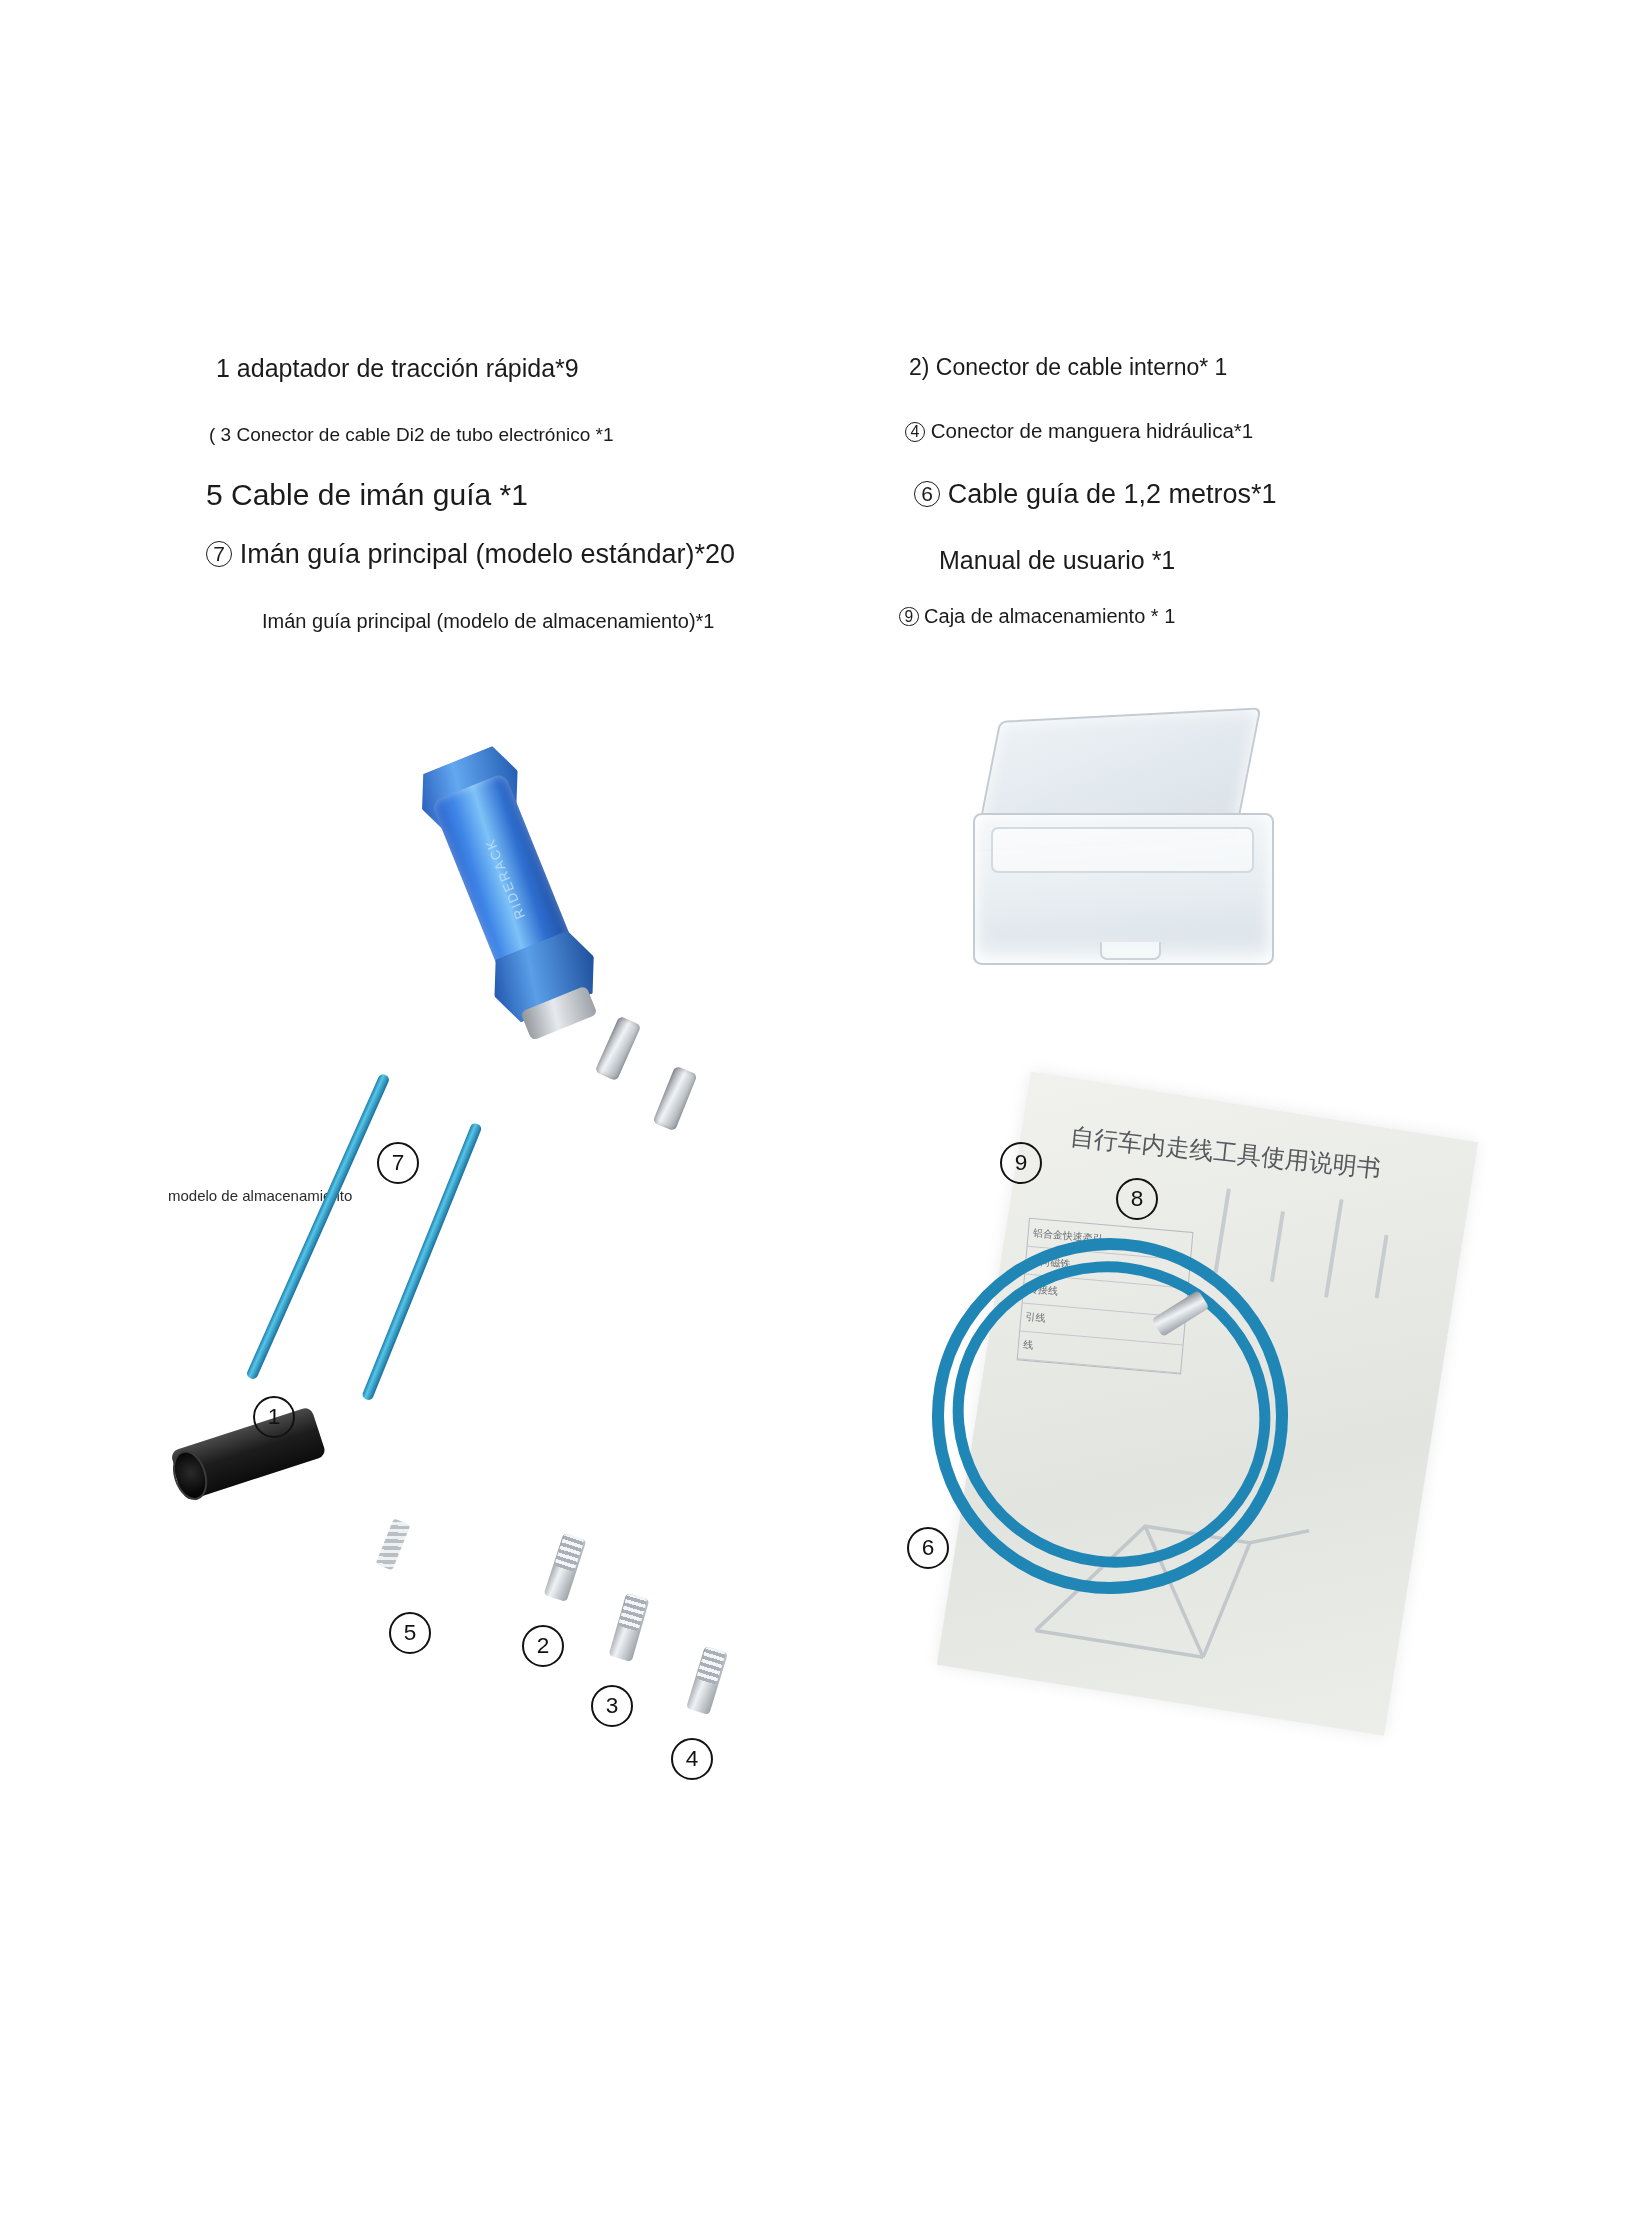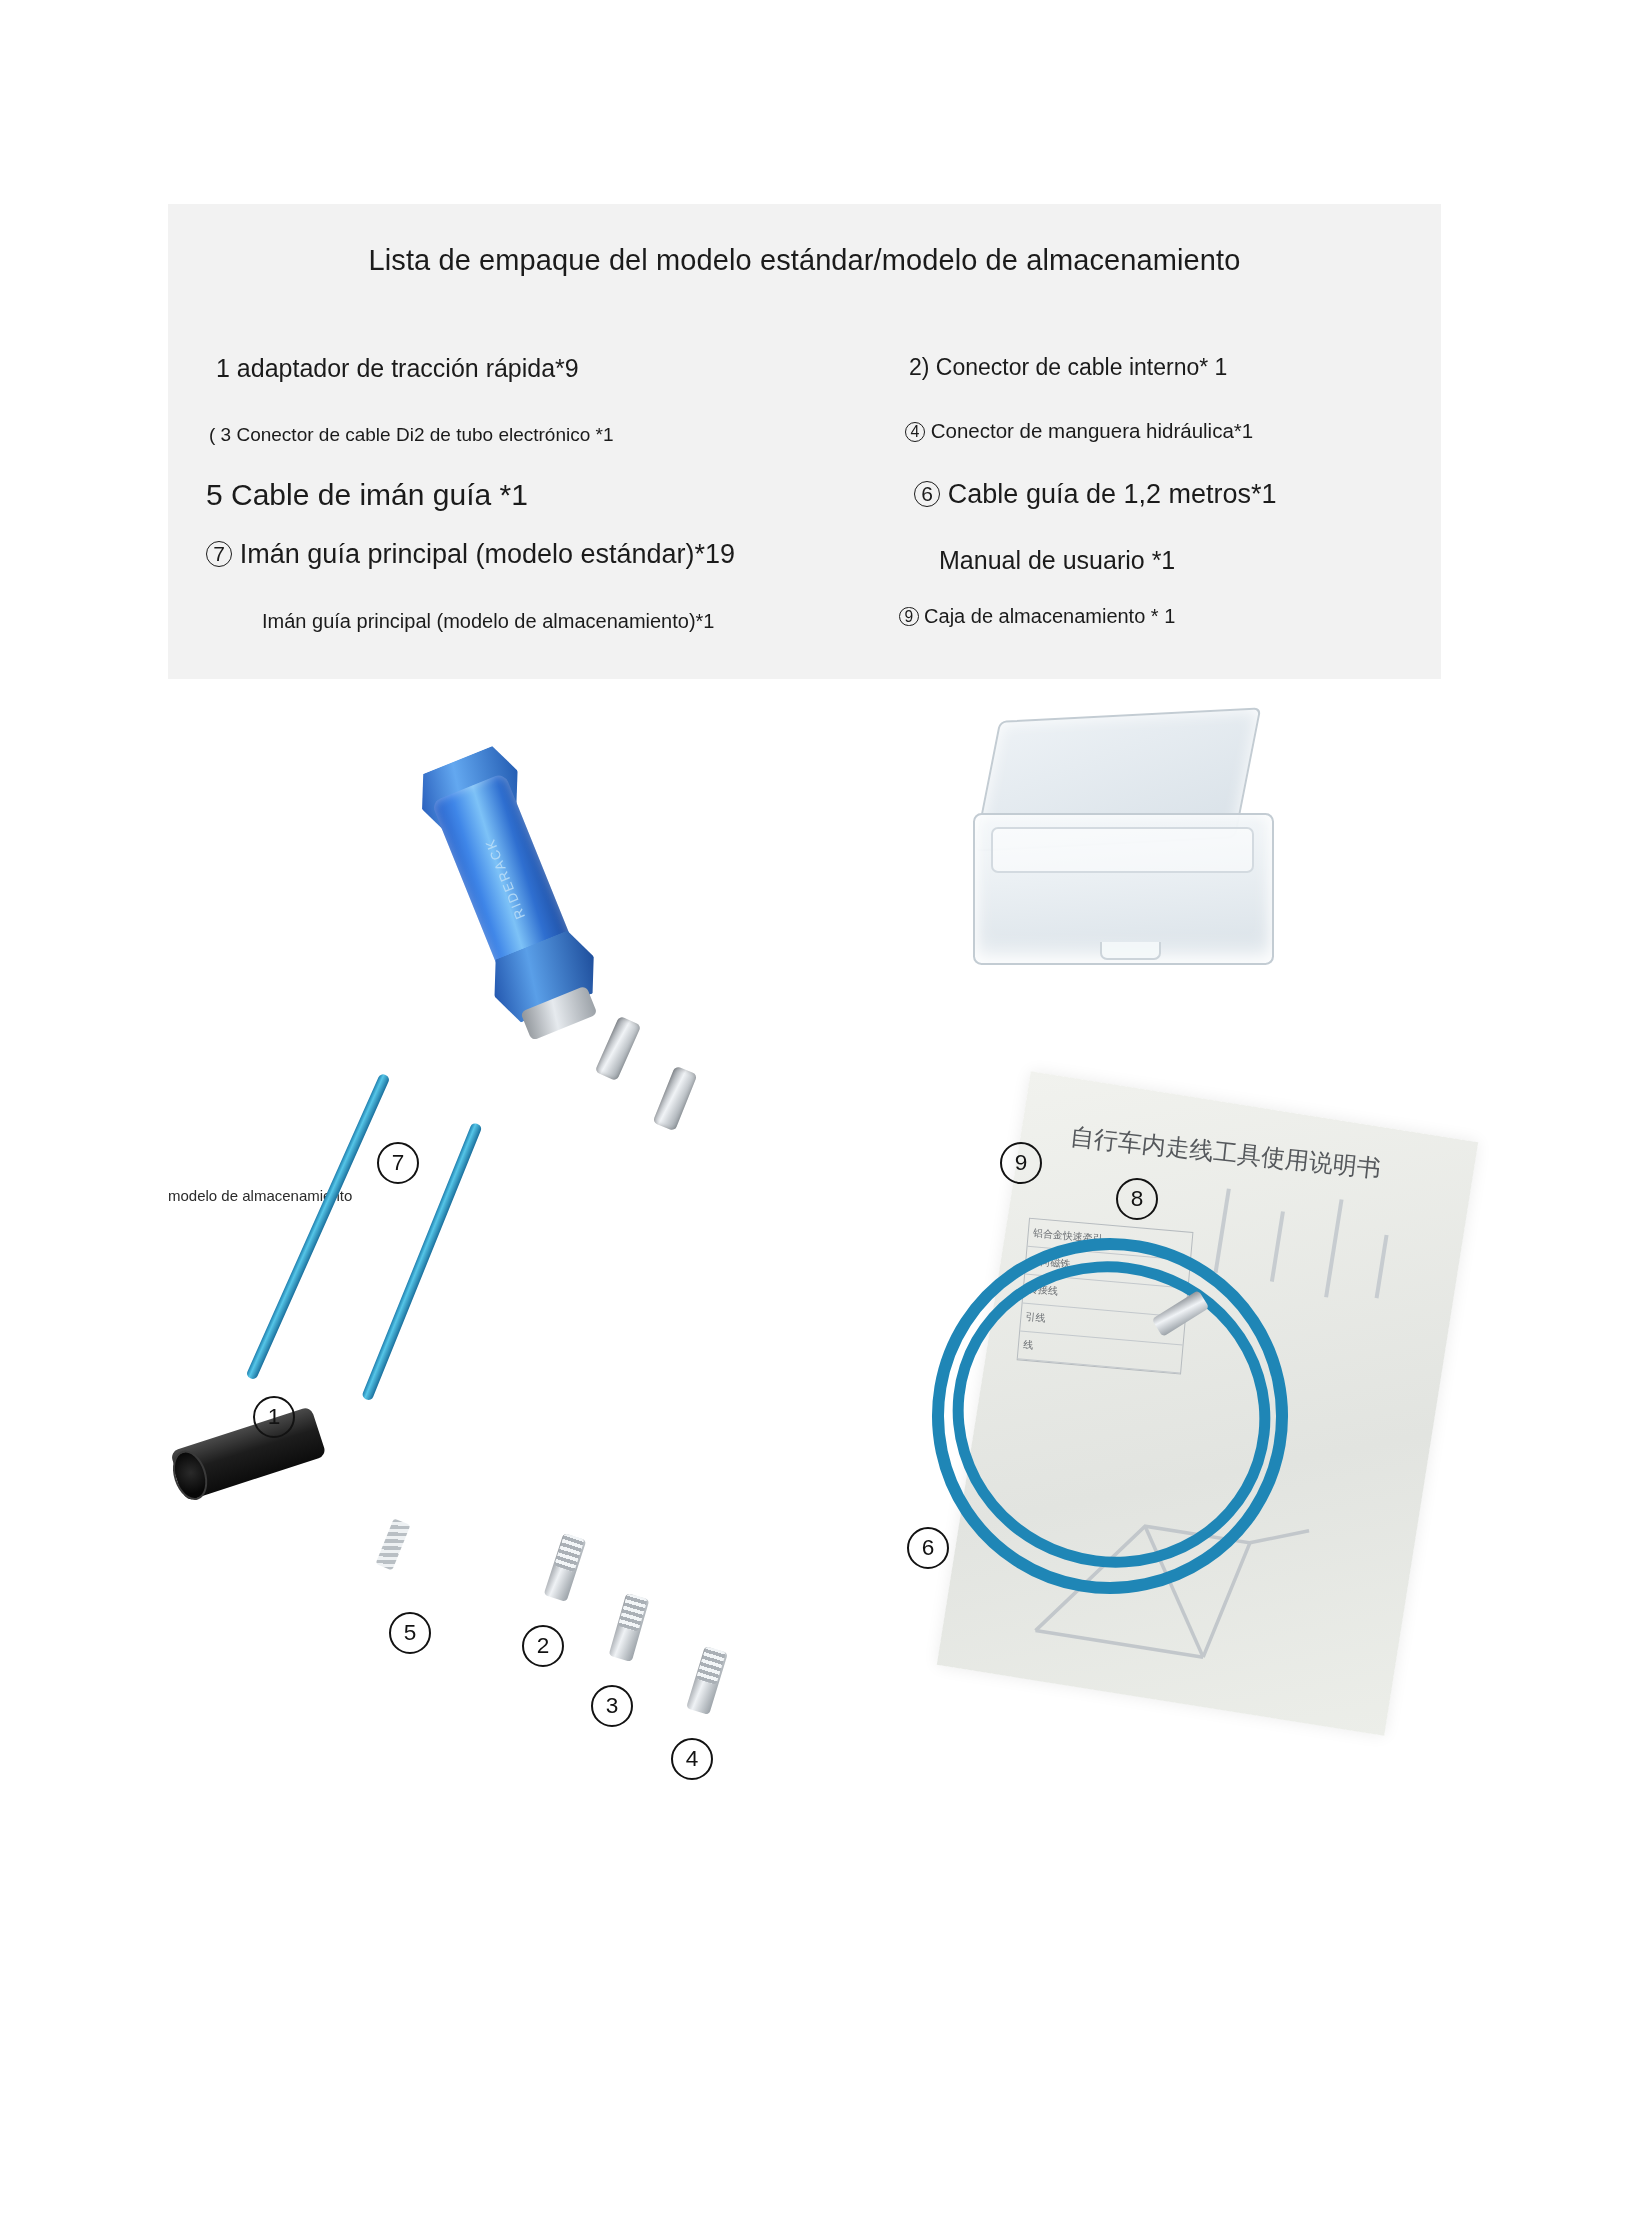--- a/index.html
+++ b/index.html
@@ -394,39 +394,36 @@
     font-size: 15px;
     color: #2b2b2b;
     white-space: nowrap;
   }
 </style>
 </head>
 <body>
 
 <div id="page">
 
-  <div class="packing-panel">
-    <div class="packing-title">Lista de empaque del modelo estándar/modelo de almacenamiento</div>
-  </div>
 
   <div class="pl-item pl-1">1 adaptador de tracción rápida*9</div>
   <div class="pl-item pl-2">2) Conector de cable interno* 1</div>
   <div class="pl-item pl-3">( 3 Conector de cable Di2 de tubo electrónico *1</div>
   <div class="pl-item pl-4">
     <span class="circle-digit">4</span>
     <span>Conector de manguera hidráulica*1</span>
   </div>
   <div class="pl-item pl-5">5 Cable de imán guía *1</div>
   <div class="pl-item pl-6">
     <span class="circle-digit">6</span>
     <span>Cable guía de 1,2 metros*1</span>
   </div>
   <div class="pl-item pl-7">
     <span class="circle-digit">7</span>
-    <span>Imán guía principal (modelo estándar)*19</span>
+    <span>Imán guía principal (modelo estándar)*20</span>
   </div>
   <div class="pl-item pl-8">Manual de usuario *1</div>
   <div class="pl-item pl-9">Imán guía principal (modelo de almacenamiento)*1</div>
   <div class="pl-item pl-10">
     <span class="circle-digit">9</span>
     <span>Caja de almacenamiento * 1</span>
   </div>
 
   <div class="photo">
 

